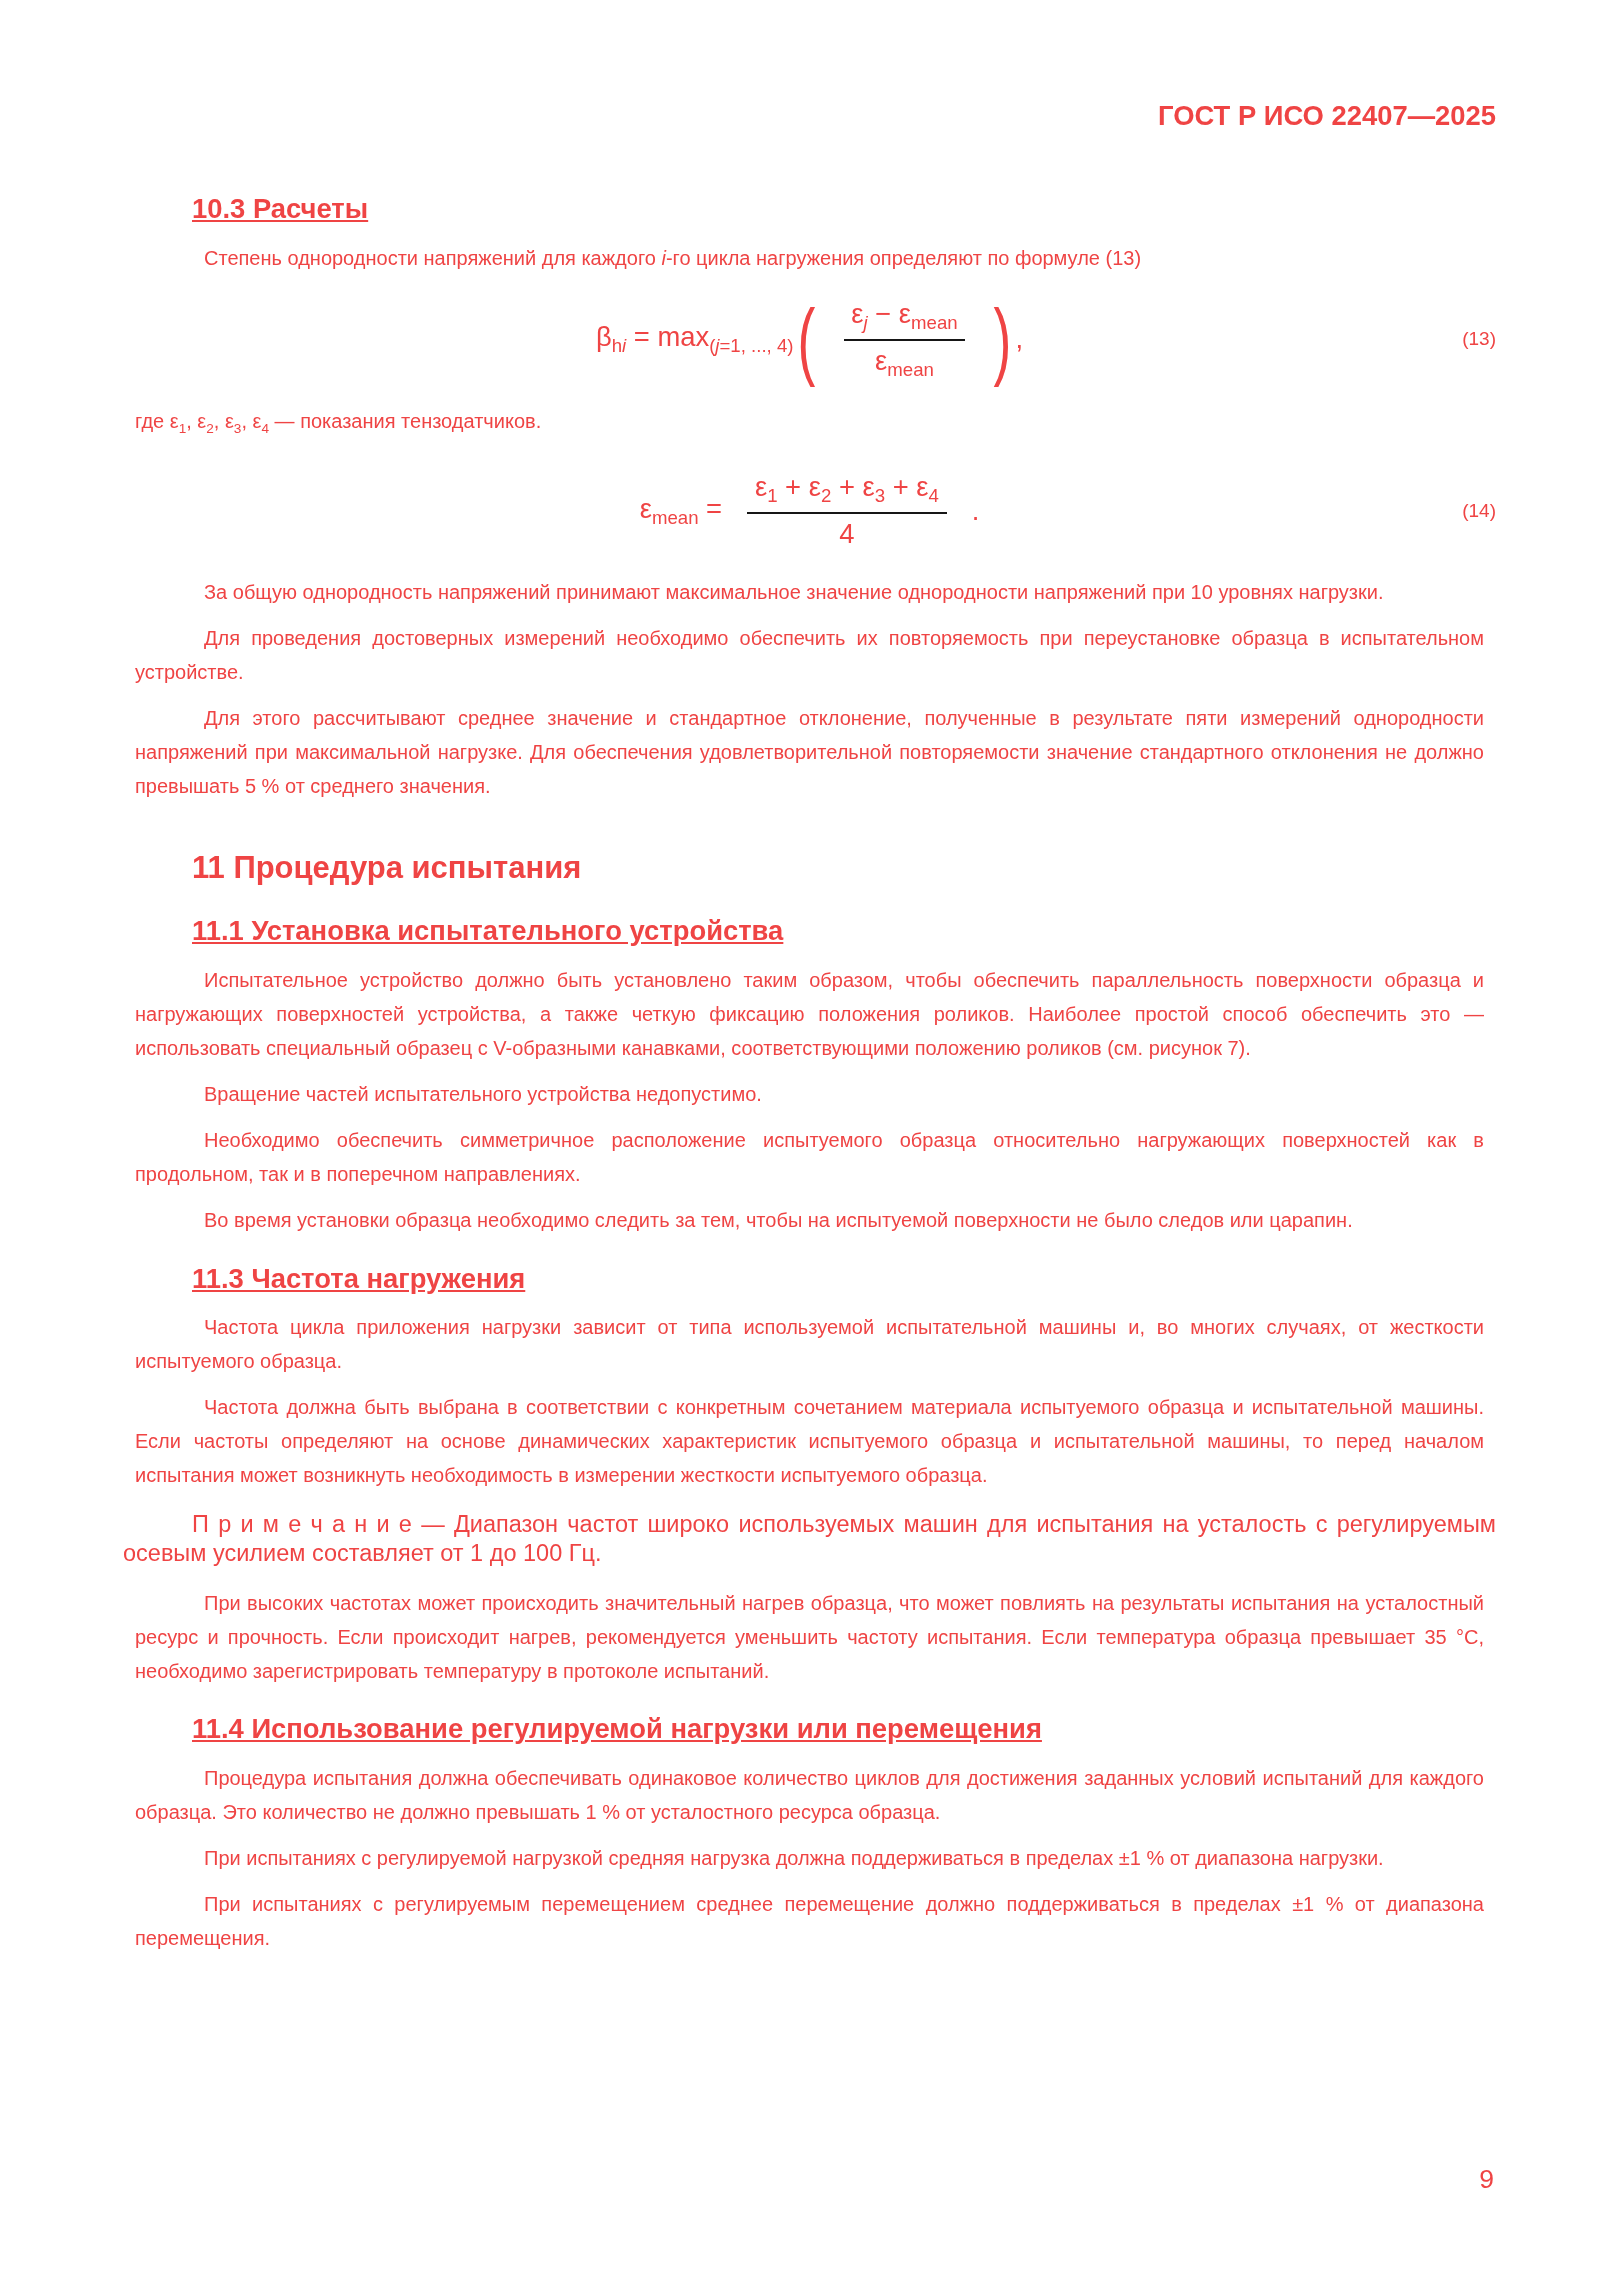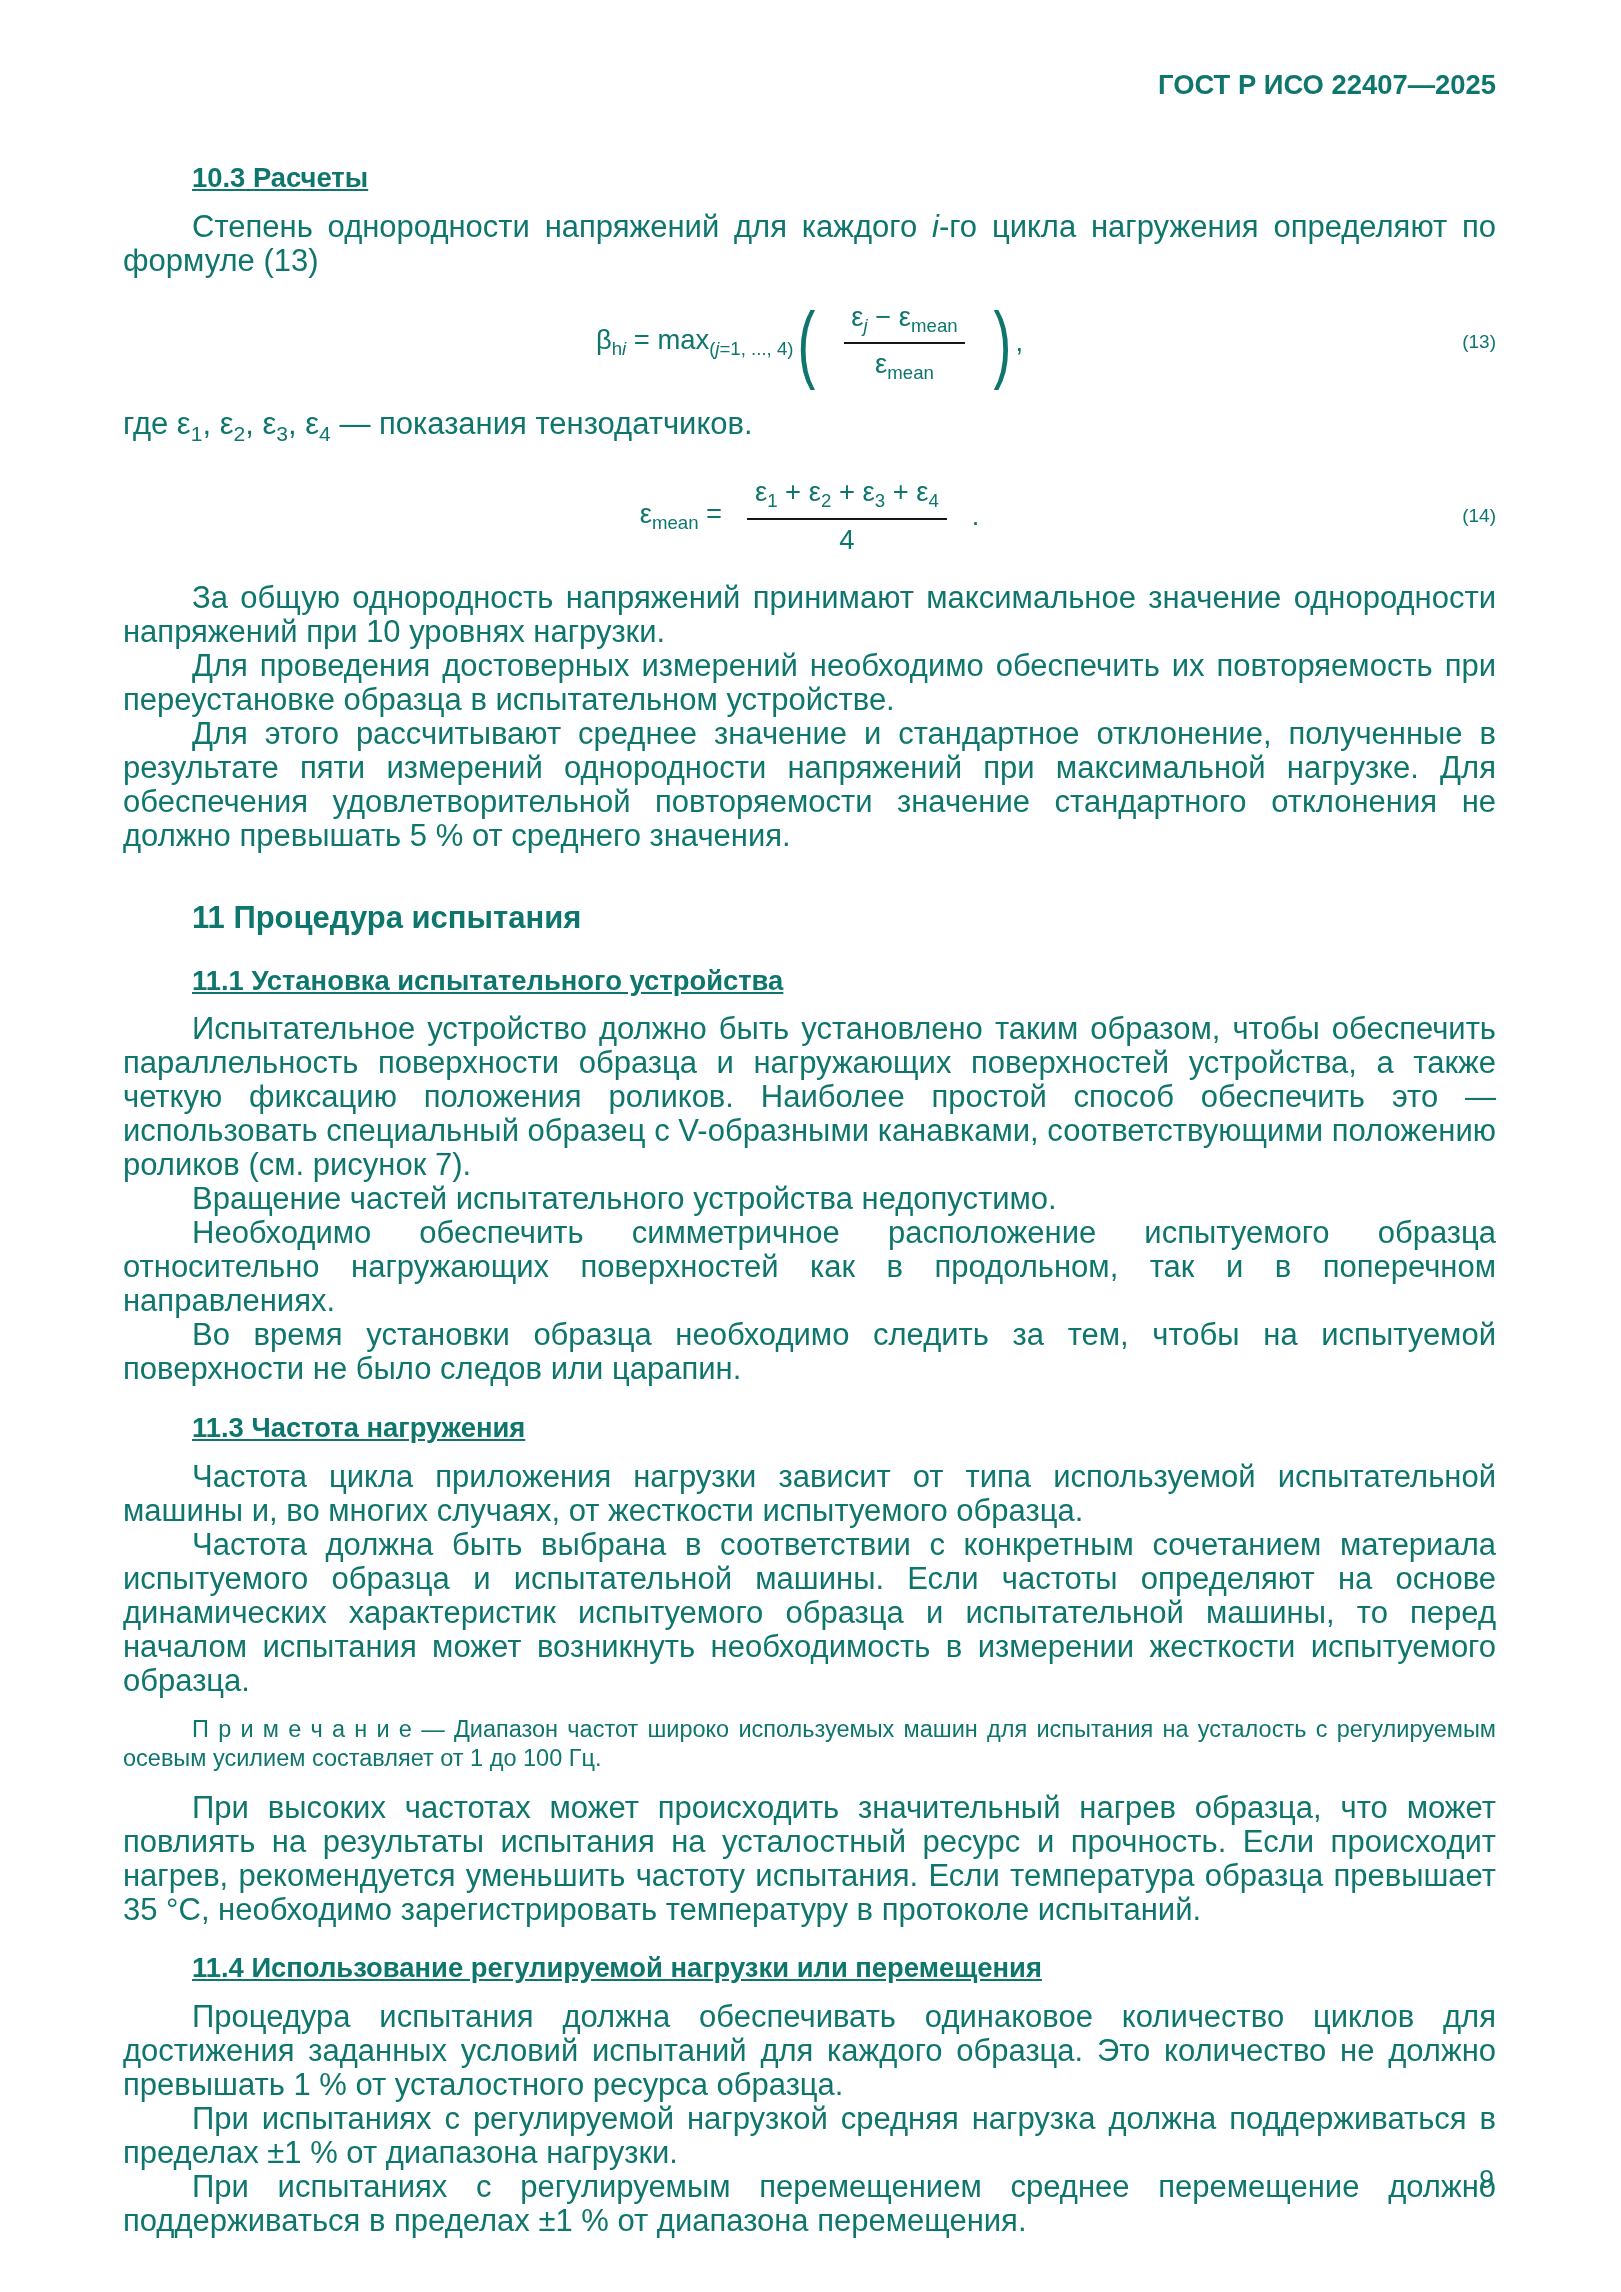--- a/index.html
+++ b/index.html
@@ -1,38 +1,38 @@
 <!DOCTYPE html>
 <html lang="ru"><head>
 <meta charset="utf-8">
 <style>
   html, body { margin: 0; padding: 0; background: #ffffff; }
   .page {
     position: relative;
     width: 1621px;
     height: 2293px;
     background: #ffffff;
-    color: #0f766e;
+    color: #ef4444;
     font-family: "Liberation Sans", "DejaVu Sans", sans-serif;
     box-sizing: border-box;
-    padding: 69px 125px 0 123px;
+    padding: 100px 125px 0 123px;
     overflow: hidden;
   }
   .running-header {
     text-align: right;
     font-weight: bold;
     font-size: 27.4px;
     margin-bottom: 61px;
   }
   .para {
-    font-size: 31px;
+    font-size: 20px;
     line-height: 34px;
     text-align: justify;
     text-indent: 69px;
-    margin: 0;
+    margin: 12px;
   }
   .noindent { text-indent: 0; }
   .h3 {
     font-size: 27.4px;
     font-weight: bold;
     text-indent: 69px;
     margin: 25.5px 0 15.7px 0;
     text-decoration: underline;
   }
   .h2 {

